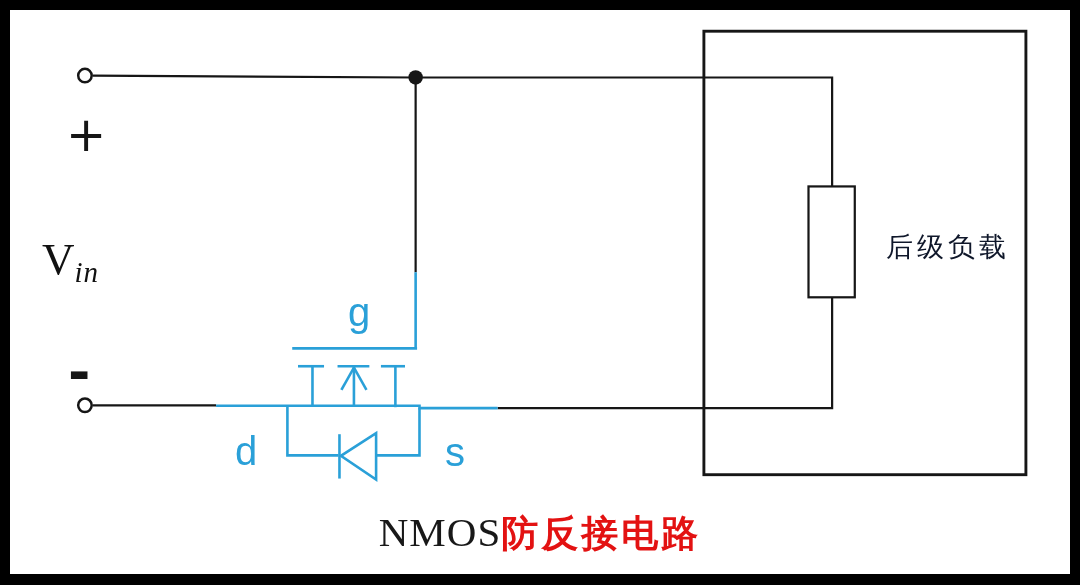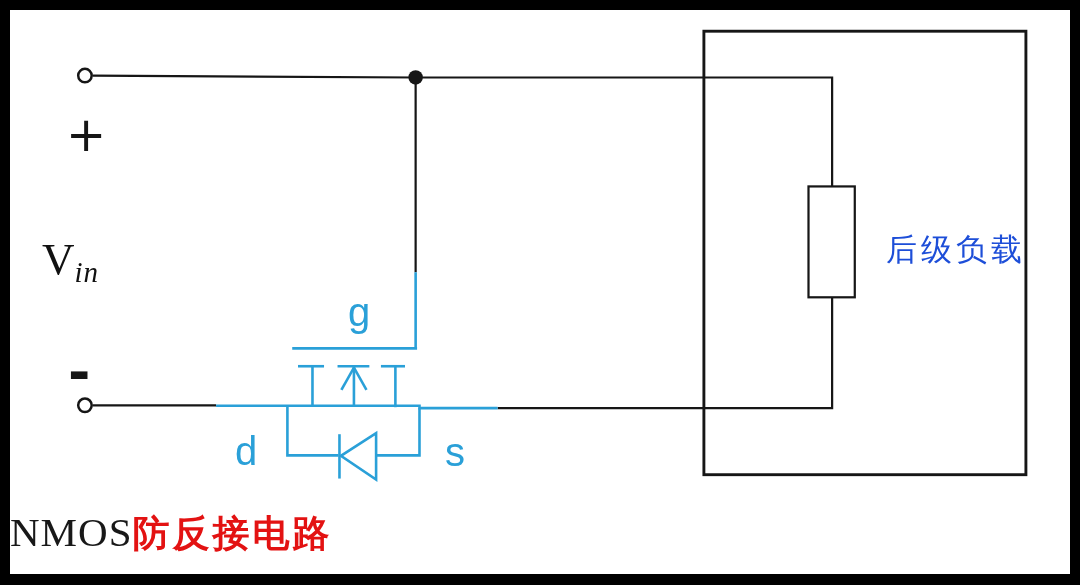--- a/index.html
+++ b/index.html
@@ -21,24 +21,24 @@
   .blk{stroke:var(--wire,#161616);stroke-width:2.3;fill:none;}
   .blk-thick{stroke:var(--wire,#161616);stroke-width:3;}
   .cyan{stroke:var(--accent,#2aa0d8);stroke-width:2.7;fill:none;stroke-linecap:butt;}
 
   .label{position:absolute;white-space:nowrap;line-height:1;}
   .polarity{font-size:48px;color:#161616;font-family:"DejaVu Sans",sans-serif;}
   .minus{font-size:54px;font-weight:bold;}
   .vin{font-family:Liberation Serif, serif;color:#111;font-size:45px;}
   .vin .sub{font-style:italic;font-size:29px;vertical-align:-0.28em;letter-spacing:1px;}
   .pin{color:var(--accent,#2aa0d8);font-size:40px;font-family:"Liberation Sans",sans-serif;}
-  .load-text{font-size:31px;color:#1d4ed8;letter-spacing:4px;font-family:"Liberation Sans",sans-serif;}
+  .load-text{font-size:27px;color:#0f172a;letter-spacing:4px;font-family:"Liberation Sans",sans-serif;}
   .caption{
     position:absolute;left:0;top:498px;width:100%;
-    line-height:1.2;
+    text-align:center;line-height:1.2;
   }
   .caption .en{font-family:"Liberation Serif",serif;font-size:41px;color:#181818;letter-spacing:1px;}
   .caption .zh{font-family:"Liberation Serif",serif;font-size:37px;font-weight:bold;color:var(--caption,#e31212);letter-spacing:3px;}
 </style>
 </head>
 <body>
 
 <div class="frame">
   <div class="canvas">
 

